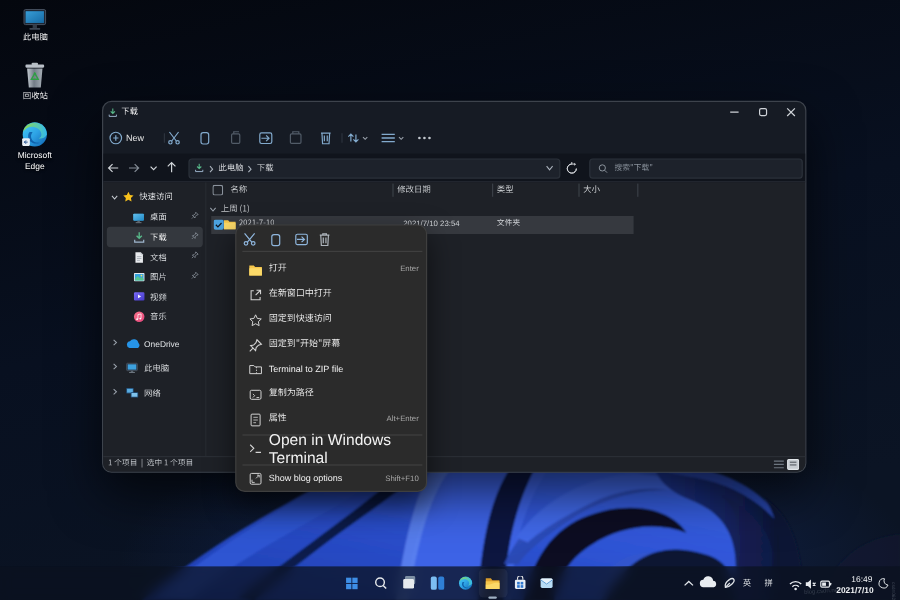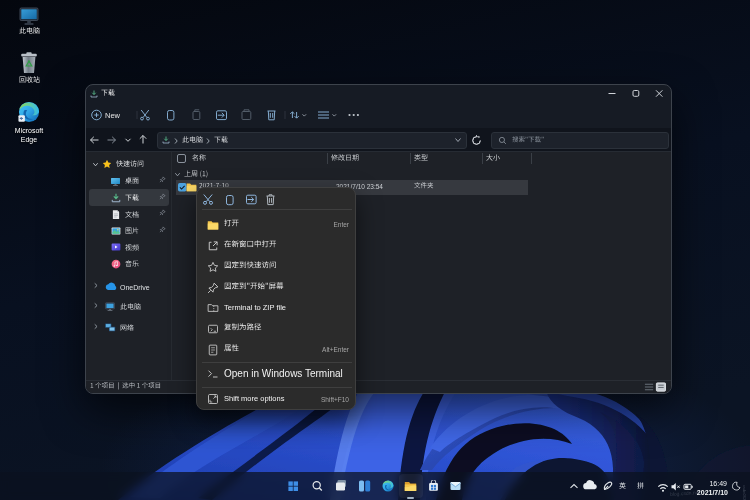--- a/index.html
+++ b/index.html
@@ -535,31 +535,31 @@
       <div class="lbl" style="left:0;top:153.5px;width:152px;height:15px;justify-content:flex-end;color:#a6a6a6;font-size:6.5px">Alt+Enter</div>
       <div class="abs" style="left:5px;top:173.5px;width:150px;height:1px;background:#3f3f3f"></div>
       <div class="abs" style="left:10px;top:180px;width:12px;height:12px">
         <svg width="12" height="12" viewBox="0 0 16 16">
           <g stroke="#d4d4d4" fill="none" stroke-width="1.2">
             <path d="M2,3.5 L6,7.5 L2,11.5"></path>
             <path d="M8,12 L14,12"></path>
           </g>
         </svg>
       </div>
-      <div class="lbl" style="left:27px;top:178px;height:15px;color:#f2f2f2;font-size:10px">Open in Windows Terminal</div>
+      <div class="lbl" style="left:27px;top:178px;height:15px;color:#f2f2f2;font-size:13px">Open in Windows Terminal</div>
       <div class="abs" style="left:5px;top:198.5px;width:150px;height:1px;background:#3f3f3f"></div>
       <div class="abs" style="left:10px;top:205px;width:12px;height:12px">
         <svg width="12" height="12" viewBox="0 0 16 16">
           <g stroke="#d4d4d4" fill="none" stroke-width="1.1">
             <rect x="2" y="2" width="12" height="12" rx="1.5"></rect>
             <path d="M8.5,7.5 L12,4 M12,4 L9.5,4 M12,4 L12,6.5 M4,9 L4,12 L7,12" stroke-width="1"></path>
           </g>
         </svg>
       </div>
-      <div class="lbl" style="left:27px;top:203px;height:15px;color:#f2f2f2;font-size:7.5px">Shift more options</div>
+      <div class="lbl" style="left:27px;top:203px;height:15px;color:#f2f2f2;font-size:7.5px">Show blog options</div>
       <div class="lbl" style="left:0;top:203.5px;width:152px;height:15px;justify-content:flex-end;color:#a6a6a6;font-size:6.5px">Shift+F10</div>
     </div>
     <div class="abs" style="left:0;top:472px;width:750px;height:28px;background:rgba(11,17,31,0.74);backdrop-filter:blur(5px)"></div>
     <div class="abs" style="left:399px;top:474px;width:24px;height:24px;background:rgba(255,255,255,0.055);border-radius:4px"></div>
     <svg class="abs" style="left:285px;top:472px" width="180" height="28" viewBox="0 0 180 28">
 
 <g fill="#3e8ee6">
         <rect x="3.4" y="9.4" width="4.4" height="4.4"></rect>
         <rect x="8.6" y="9.4" width="4.4" height="4.4"></rect>
         <rect x="3.4" y="14.6" width="4.4" height="4.4"></rect>

